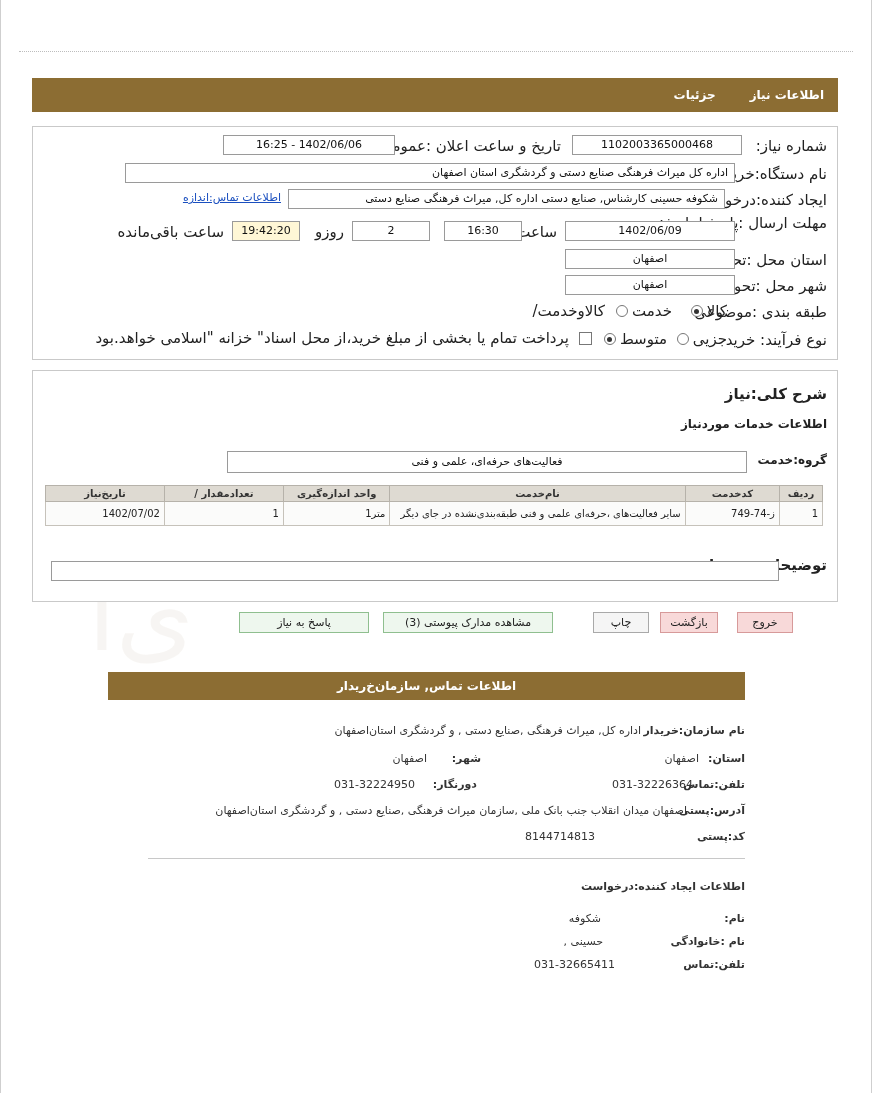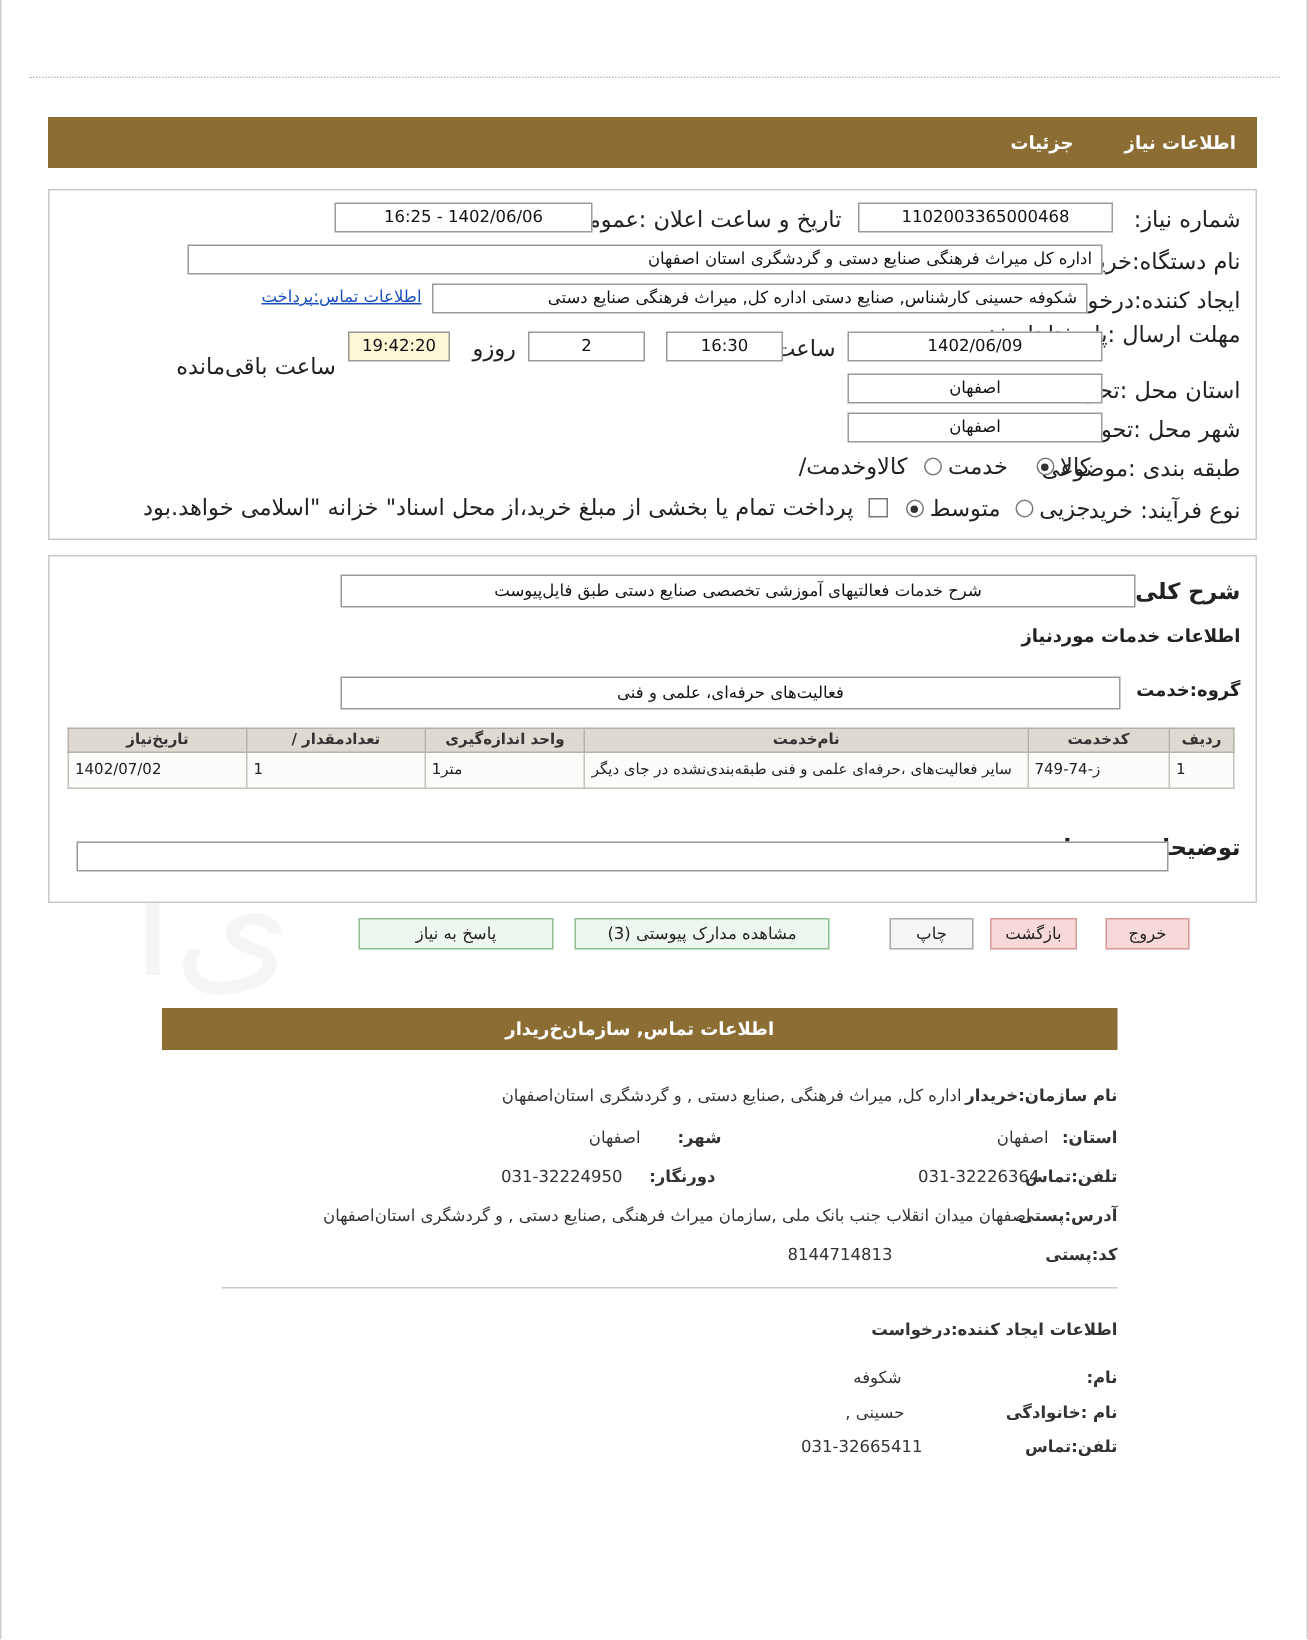--- a/index.html
+++ b/index.html
@@ -153,21 +153,21 @@
     font-weight: bold;
     height: 16px;
     padding: 2px 4px;
     text-align: center;
     white-space: nowrap;
   }
   table.svc td {
     border: 1px solid #c6c2ba;
     background: #fbfbfa;
     padding: 4px;
-    text-align: left;
+    text-align: right;
     color: #222;
     line-height: 1.5;
   }
 
   
   .btnrow { position: absolute; top: 612px; right: 33px; width: 806px; height: 26px; }
   .btn {
     position: absolute;
     height: 21px;
     line-height: 19px;
@@ -240,37 +240,37 @@
       <div class="row" style="top:38px; right:10px;">
         <span class="lbl">نام دستگاه:خریدار</span>
       </div>
       <div class="field tl" style="position:absolute; top:36px; right:102px; width:610px;">اداره کل  میراث  فرهنگی  صنایع دستی و گردشگری استان اصفهان</div>
 
       <div class="row" style="top:64px; right:10px;">
         <span class="lbl">ایجاد کننده:درخواست</span>
       </div>
       <div class="field tl" style="position:absolute; top:62px; right:112px; width:437px;">شکوفه حسینی کارشناس, صنایع دستی اداره کل, میراث فرهنگی  صنایع دستی</div>
       <div class="row" style="top:64px; right:556px;">
-        <span class="link">اطلاعات تماس:پرداخت</span>
+        <span class="link">اطلاعات تماس:اندازه</span>
       </div>
 
       <div class="row" style="top:90px; right:10px; width:90px; display:block; line-height:13px;">
         <span class="lbl">مهلت ارسال  :پاسخ‌تا تاریخ:</span>
       </div>
       <div class="field ctr" style="position:absolute; top:94px; right:102px; width:170px;">1402/06/09</div>
       <div class="row" style="top:96px; right:280px;text-align:right;">
         <span class="lbl">ساعت</span>
       </div>
       <div class="field ctr" style="position:absolute; top:94px; right:315px; width:78px;">16:30</div>
       <div class="field ctr" style="position:absolute; top:94px; right:407px; width:78px;">2</div>
       <div class="row" style="top:96px; right:493px;">
         <span class="lbl">روز‌و</span>
       </div>
       <div class="timer" style="position:absolute; top:94px; right:537px; width:68px;">19:42:20</div>
-      <div class="row" style="top:108px; right:613px;">
+      <div class="row" style="top:96px; right:613px;">
         <span class="lbl">ساعت باقی‌مانده</span>
       </div>
 
       <div class="row" style="top:124px; right:10px;">
         <span class="lbl">استان محل  :تحویل</span>
       </div>
       <div class="field ctr" style="position:absolute; top:122px; right:102px; width:170px;">اصفهان</div>
 
       <div class="row" style="top:150px; right:10px;">
         <span class="lbl">شهر محل  :تحویل</span>
@@ -319,21 +319,20 @@
           <span class="lbl" style="margin-right:6px;">پرداخت تمام یا بخشی از مبلغ خرید،از محل اسناد" خزانه "اسلامی خواهد.بود</span>
         </span>
       </div>
     </div>
 
     <div class="panel" id="panel-desc">
 
       <div class="row" style="top:14px; right:10px;">
         <span class="lbl b">شرح کلی:نیاز</span>
       </div>
-      <div class="field ctr" style="position:absolute; top:12px; right:80px; width:530px; height:22px; line-height:20px;">شرح خدمات فعالتیهای آموزشی تخصصی  صنایع دستی  طبق فایل‌پیوست</div>
 
       <div class="row" style="top:46px; right:10px;">
         <span class="lbl b" style="font-size:12px;">اطلاعات خدمات مورد‌نیاز</span>
       </div>
 
       <div class="row" style="top:82px; right:10px;">
         <span class="lbl b" style="font-size:12px;">گروه:خدمت</span>
       </div>
       <div class="field ctr" style="position:absolute; top:80px; right:90px; width:520px; height:22px; line-height:20px;">فعالیت‌های حرفه‌ای، علمی و فنی</div>
 

